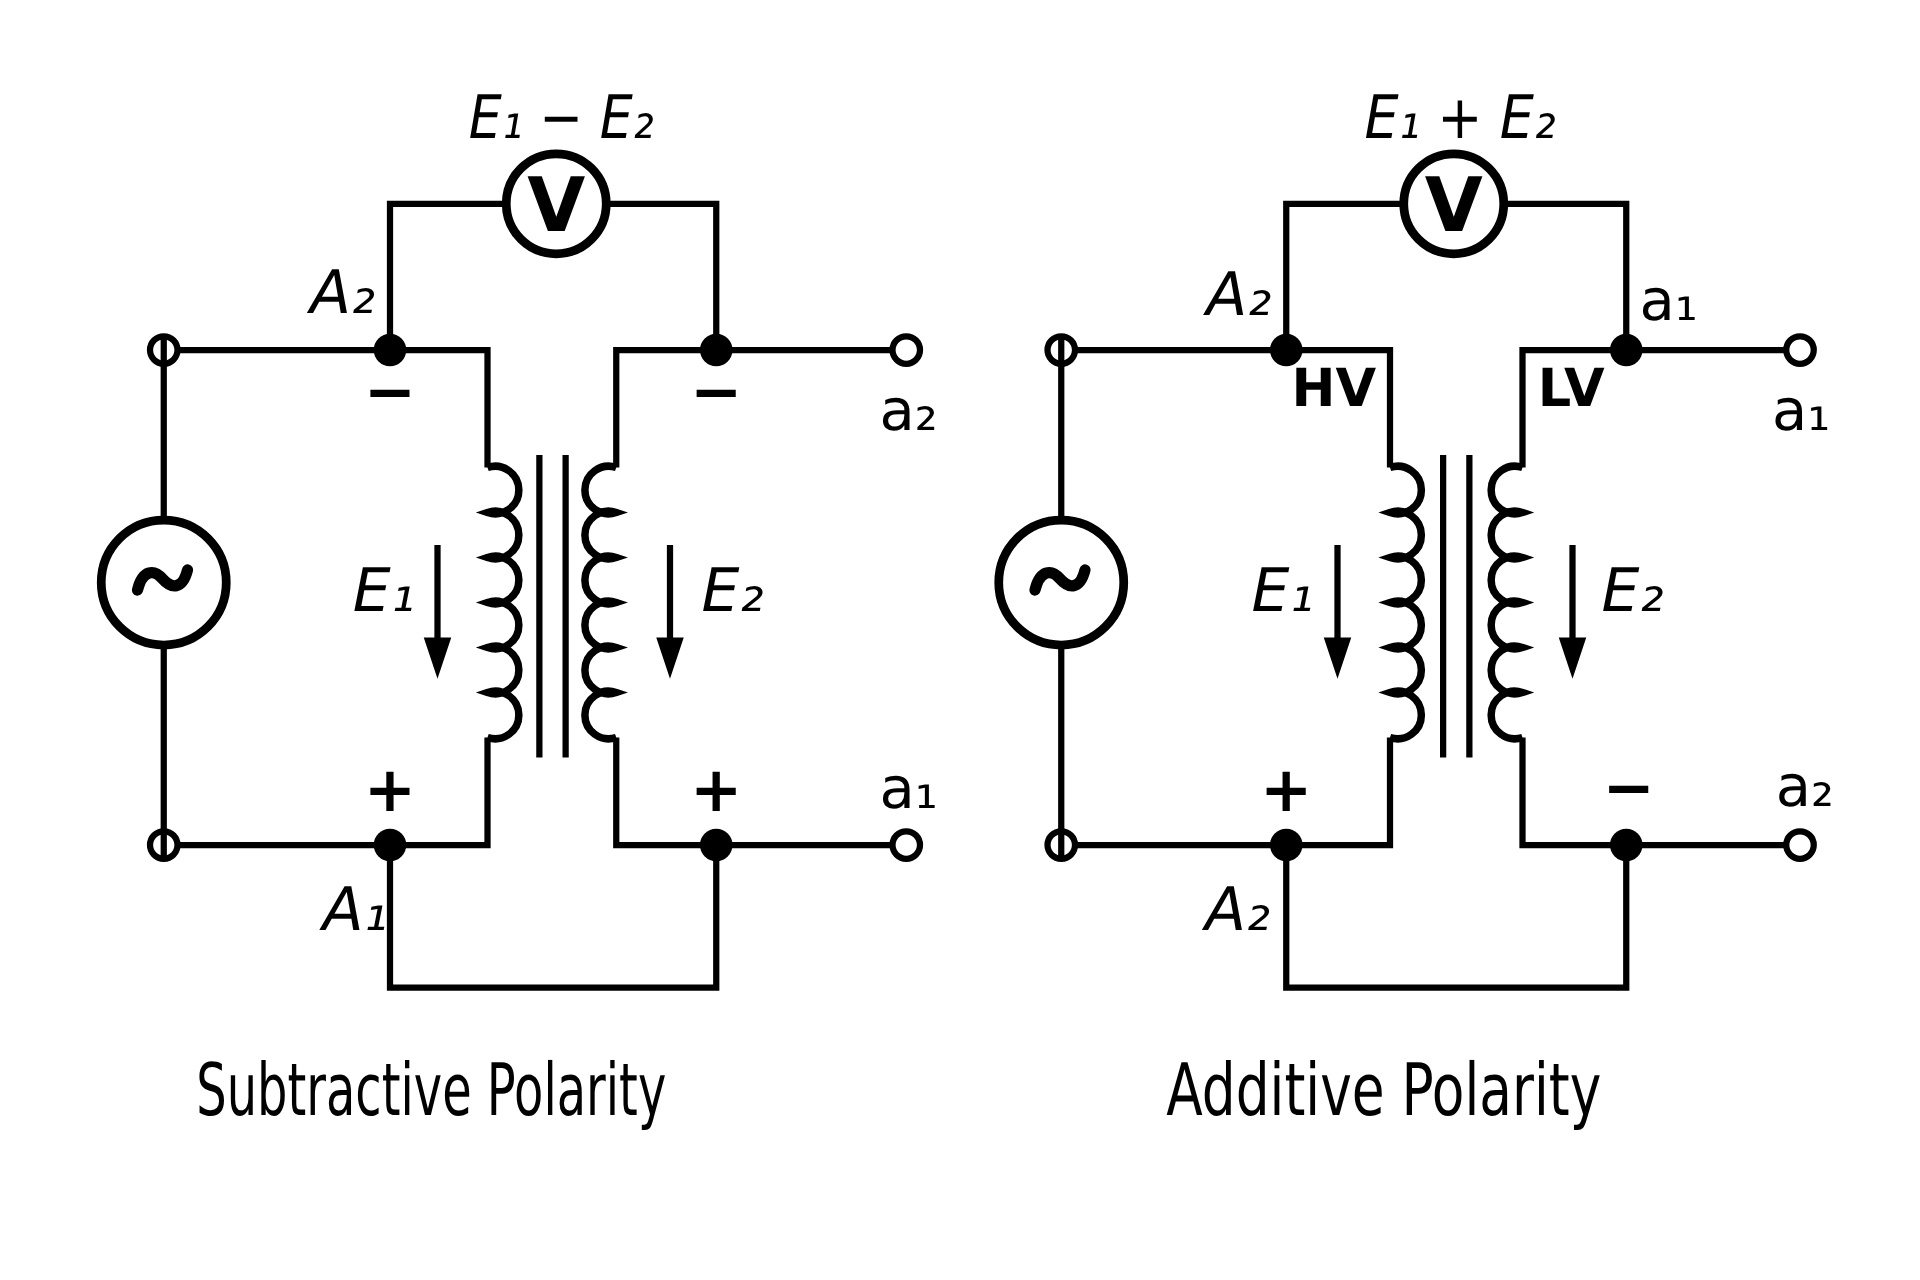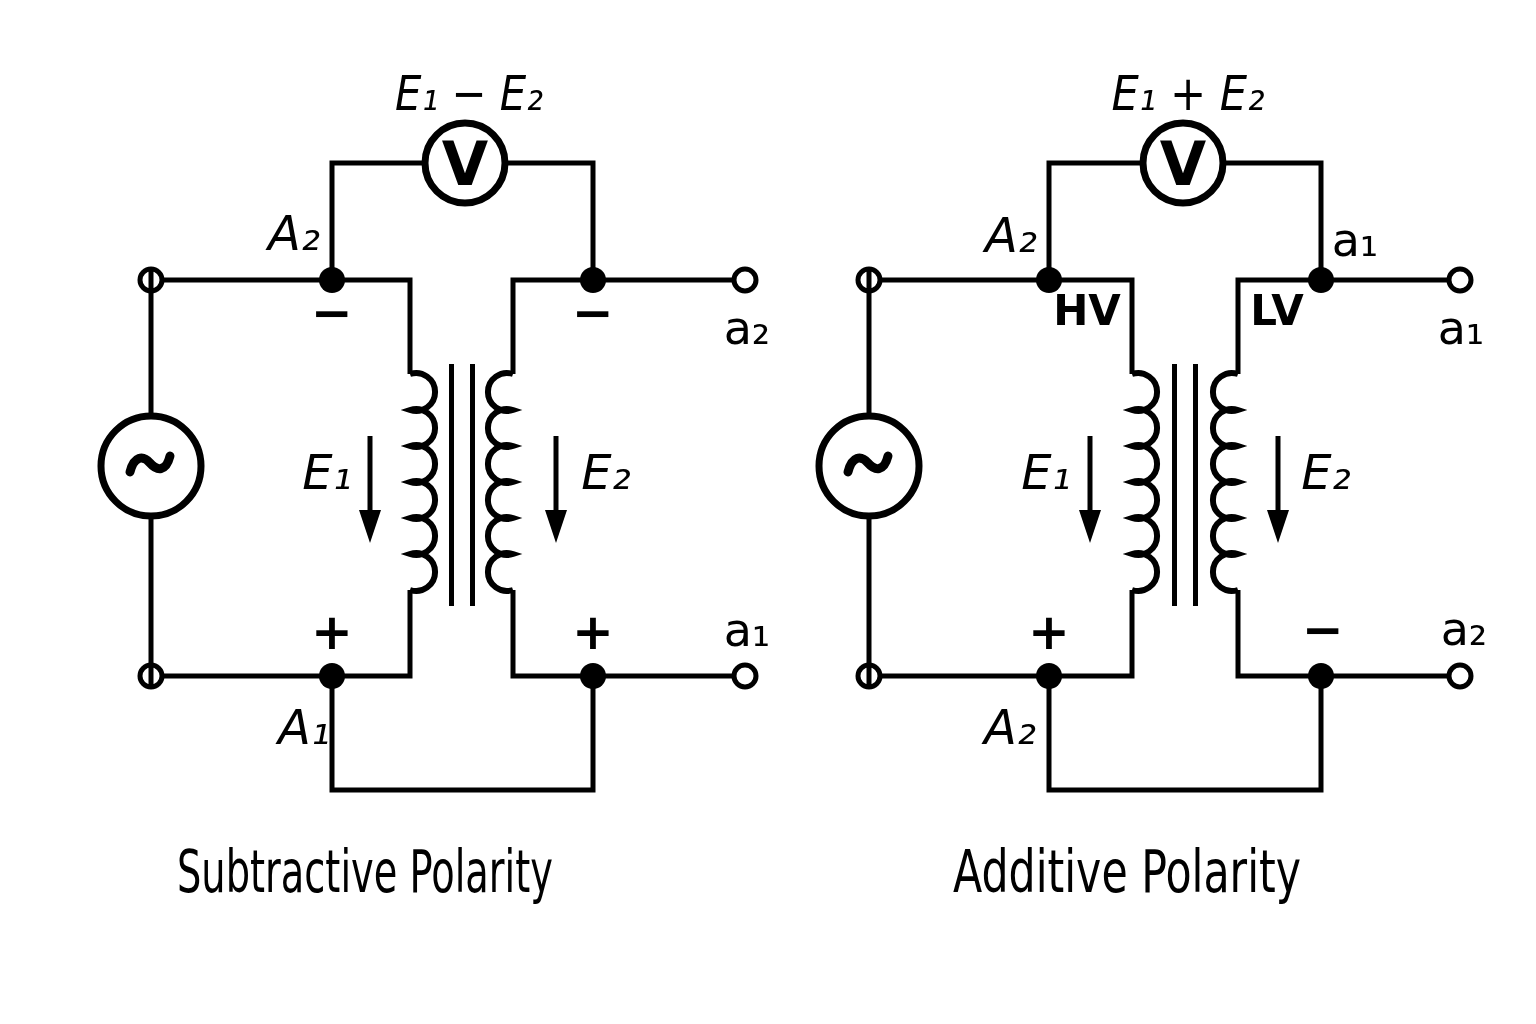--- a/index.html
+++ b/index.html
@@ -7,21 +7,20 @@
     padding: 0;
     background: #ffffff;
     width: 1536px;
     height: 1024px;
     overflow: hidden;
   }
   .fig-wrap {
     width: 1452px;
     height: 1024px;
     background: #ffffff;
-    padding-left: 20px;
   }
   svg text {
     font-family: "DejaVu Sans", sans-serif;
     fill: #000000;
   }
   .ital { font-style: italic; }
   .bold { font-weight: bold; }
   .wire { stroke: #000000; stroke-width: 5; fill: none; }
   .coil { stroke: #000000; stroke-width: 6; fill: none; }
   .core { stroke: #000000; stroke-width: 5; fill: none; }

